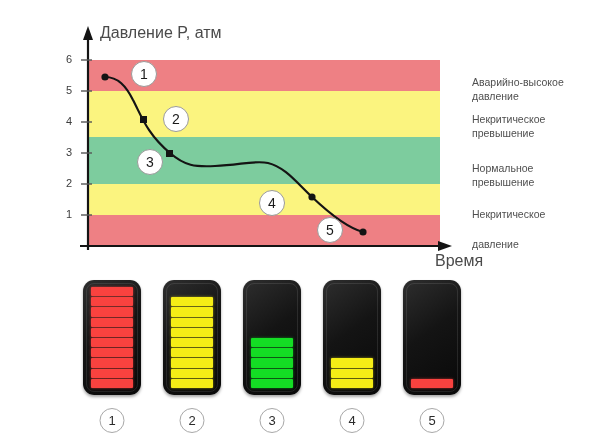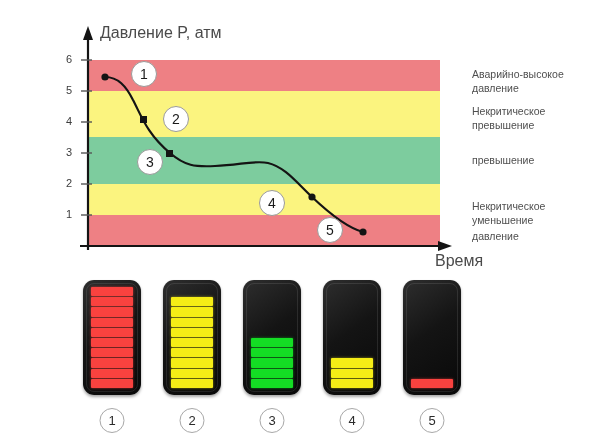--- a/index.html
+++ b/index.html
@@ -63,20 +63,21 @@
     font-family: "Liberation Sans", sans-serif;
   }
 
   .zone-label {
     position: absolute;
     left: 472px;
     font-size: 10.5px;
     line-height: 14px;
     color: #4f4f4f;
     width: 120px;
+    margin-top: 8px;
   }
 
   
   #indicators {
     position: absolute;
     left: 0; top: 275px;
     width: 600px; height: 168px;
   }
   .indicator-wrap {
     position: absolute;
@@ -203,25 +204,25 @@
 
     <div class="zone-label" style="top:67px;">
       <div>Аварийно-высокое</div>
       <div>давление</div>
     </div>
     <div class="zone-label" style="top:104px;">
       <div>Некритическое</div>
       <div>превышение</div>
     </div>
     <div class="zone-label" style="top:153px;">
+      <div>Нормальное</div>
       <div>превышение</div>
     </div>
     <div class="zone-label" style="top:199px;">
       <div>Некритическое</div>
-      <div>уменьшение</div>
     </div>
     <div class="zone-label" style="top:229px;">
       <div>давление</div>
     </div>
   </div>
 
   <div id="indicators">
 
     <div class="indicator-wrap" style="left:72px;">
       <div class="device">

